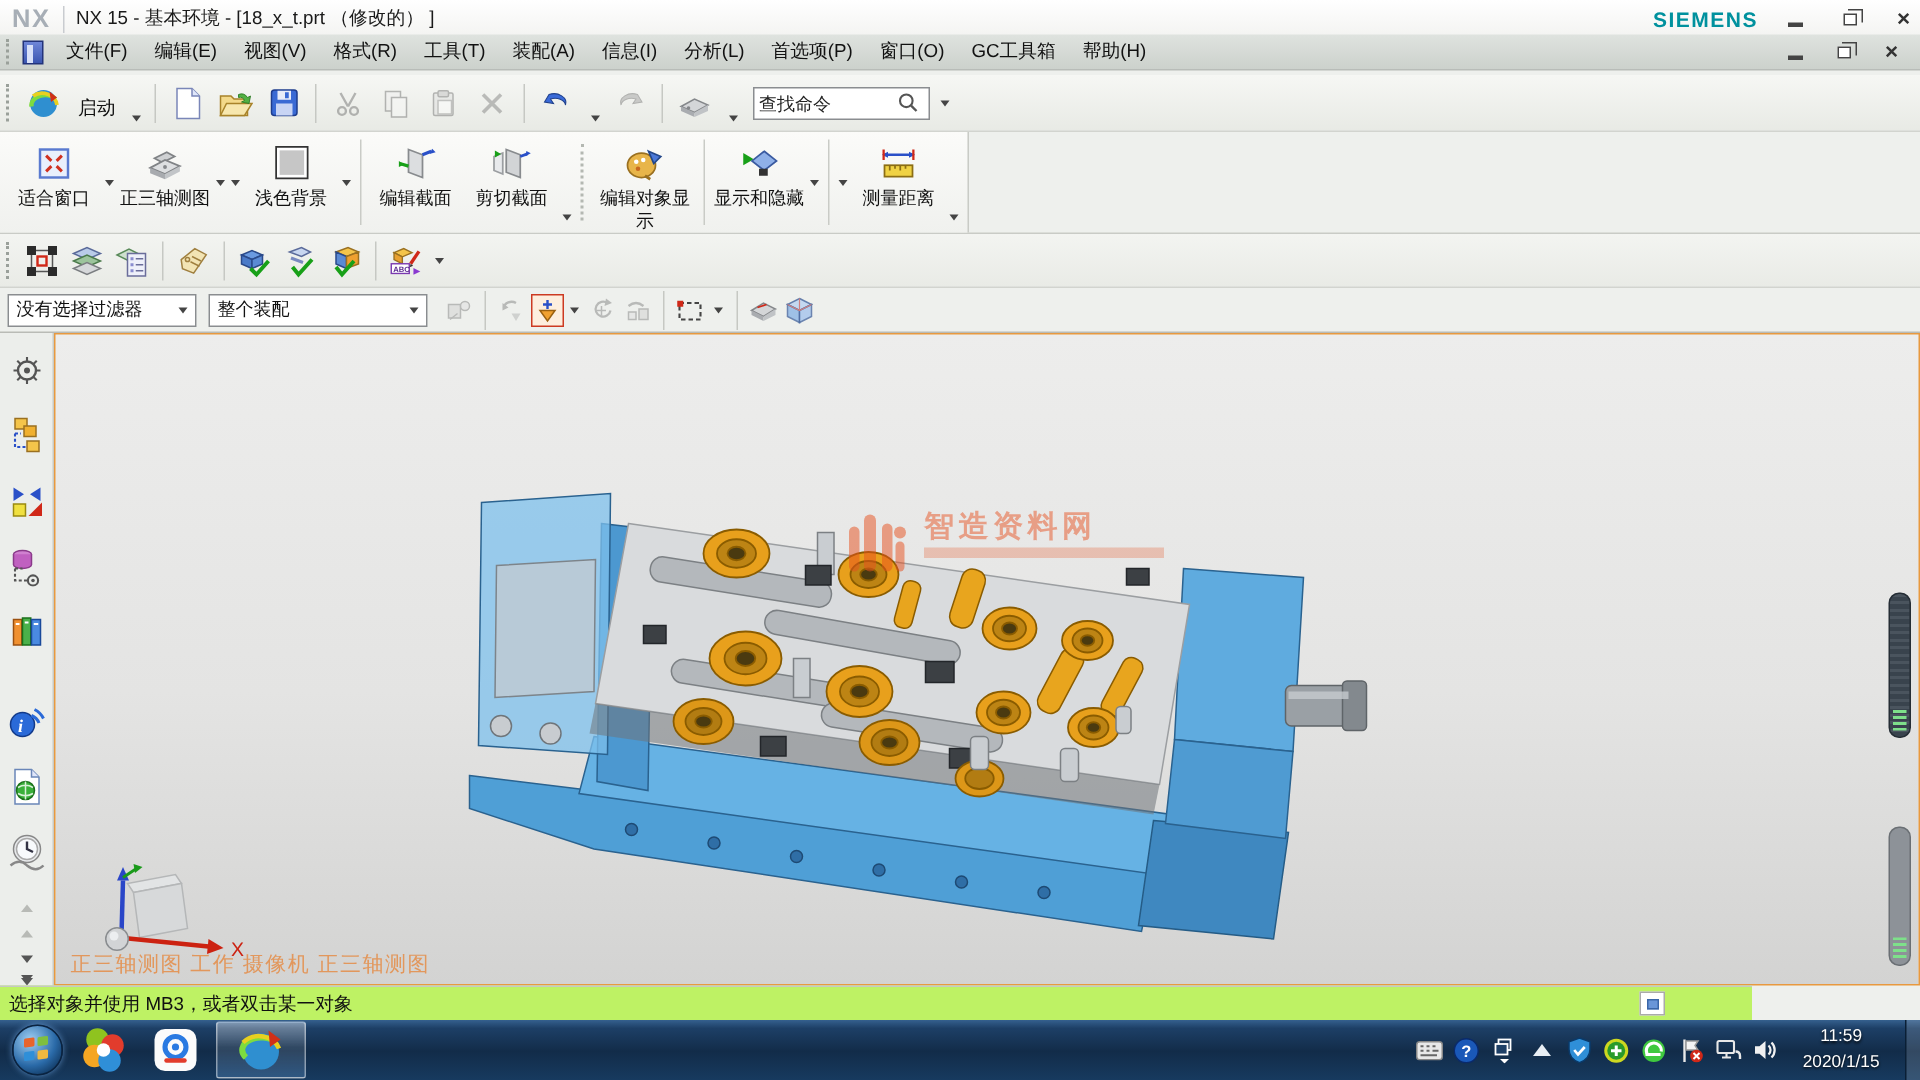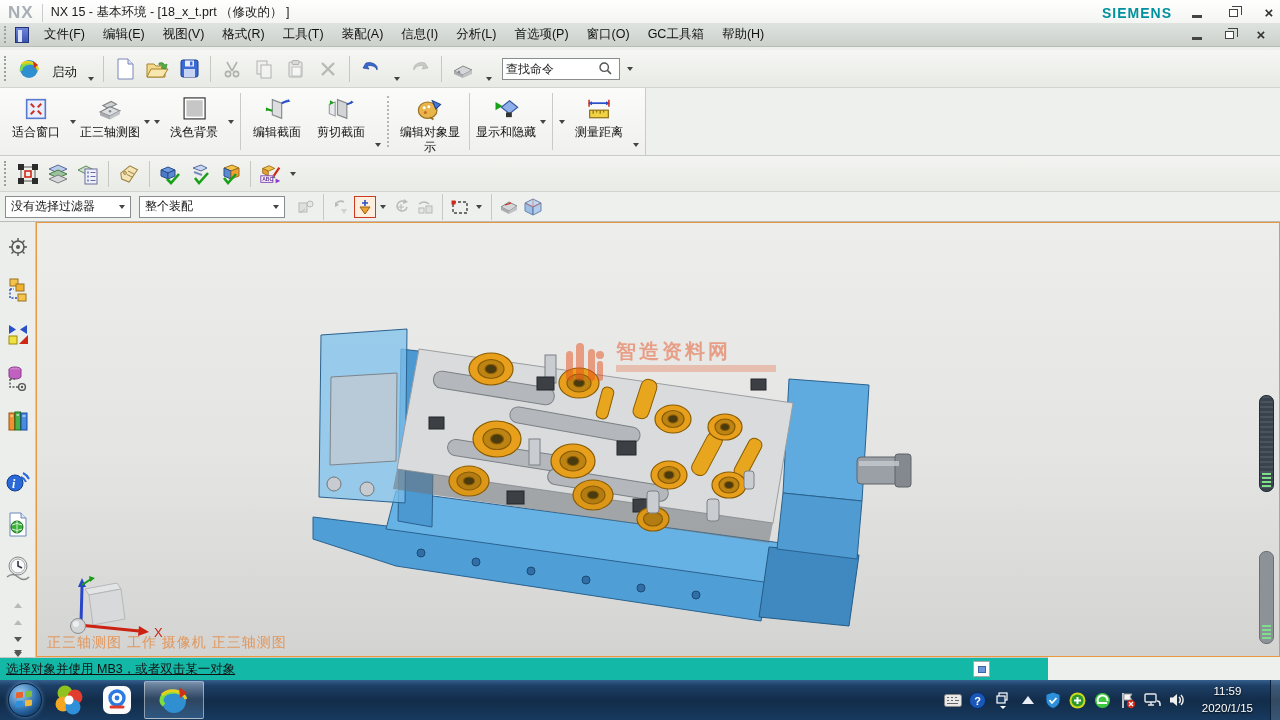--- a/index.html
+++ b/index.html
@@ -76,21 +76,21 @@
   #wm-text { color:rgba(231,83,35,.58); font-size:20px; font-weight:bold; letter-spacing:3px; line-height:1; }
   #wm-sub { margin-top:4px; width:160px; height:7px; background:rgba(231,83,35,.32); }
   .vslider { position:absolute; width:15px; border-radius:7px; }
   #vslider1 { right:5px; top:172px; height:97px; background:#39434d; border:1px solid #252d35;
      background-image:repeating-linear-gradient(180deg,#4a545e 0 2px,#39434d 2px 5px); }
   #vslider1:after, #vslider2:after { content:""; position:absolute; left:2px; right:2px; bottom:4px; height:14px;
      background:repeating-linear-gradient(180deg,#7ee08a 0 2px,transparent 2px 4px); }
   #vslider2 { right:5px; top:328px; height:93px; background:#8d9298; border:1px solid #6a6f74; }
 
   
-  #statusbar { left:0; top:657px; width:1048px; height:23px; background:#14b8a6; border-top:1px solid #c6c8c3; display:flex; align-items:center;text-decoration:underline; }
+  #statusbar { left:0; top:657px; width:1168px; height:23px; background:#bef264; border-top:1px solid #c6c8c3; display:flex; align-items:center; }
   #status-msg { padding-left:6px; font-size:12.5px; color:#111; }
   #status-right-icon { position:absolute; right:58px; top:3px; width:17px; height:16px; border:1px solid #aaa; background:#fff; display:flex; align-items:center; justify-content:center;}
   #status-right-icon .sq { width:8px; height:7px; background:#6a96d8; border:1px solid #3a66a8;}
 
   
   #taskbar { left:0; top:680px; width:1280px; height:40px; background:linear-gradient(180deg,#35608e 0%,#1d3f66 14%,#122c49 52%,#173a5f 100%); display:flex; align-items:center; }
   #start-orb { width:34px; height:34px; border-radius:50%; margin-left:8px; background:radial-gradient(circle at 35% 30%, #9fd0f5, #2a6aa8 55%, #0b2c50 90%); border:1px solid #0a2340; position:relative; box-shadow:0 0 4px rgba(130,190,255,.6);}
   .flag { position:absolute; width:7px; height:6px; border-radius:1px; }
   .task-ic { width:42px; height:38px; display:flex; align-items:center; justify-content:center; margin-left:6px; border-radius:2px;}
   .task-ic.active { background:linear-gradient(rgba(255,255,255,.38),rgba(255,255,255,.12) 45%,rgba(120,180,240,.25)); border:1px solid rgba(255,255,255,.45); width:60px;}

